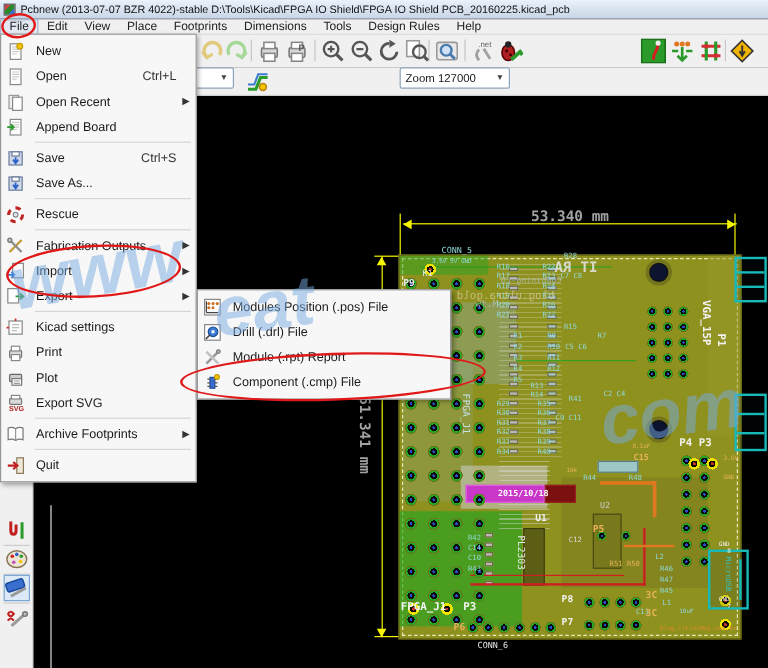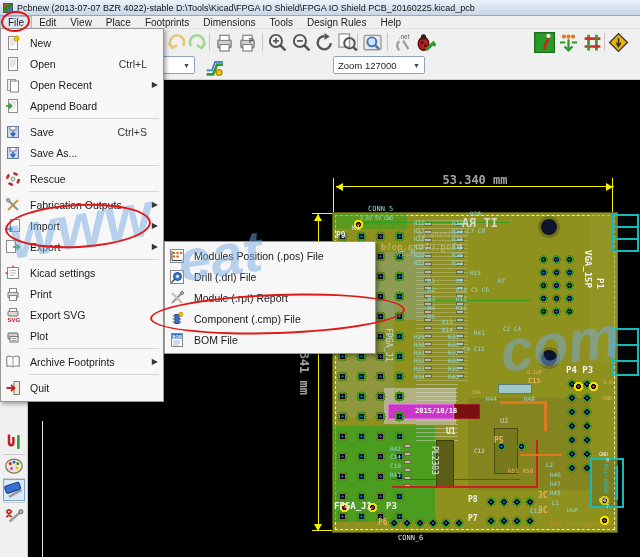--- a/index.html
+++ b/index.html
@@ -657,36 +657,36 @@
             <rect x="3" y="6" width="10" height="6" rx="1" fill="#d8d8d8" stroke="#777"></rect>
             <rect x="4.5" y="2.5" width="7" height="4" fill="#fff" stroke="#888"></rect>
             <rect x="4.5" y="9.5" width="7" height="5" fill="#fff" stroke="#888"></rect>
           </svg>
         </div>
         <span class="lbl">Print</span>
       </div>
       <div class="menu-item">
         <div class="mi">
           <svg viewBox="0 0 16 16" xmlns="http://www.w3.org/2000/svg">
+            <rect x="3" y="5" width="10" height="6" rx="1" fill="#cfcfcf" stroke="#666"></rect>
+            <rect x="5" y="8.5" width="8" height="5.5" fill="#fff" stroke="#777"></rect>
+            <path d="M6.5 10.5 h5 M6.5 12.5 h5" stroke="#999"></path>
+          </svg>
+        </div>
+        <span class="lbl">Plot</span>
+      </div>
+      <div class="menu-item">
+        <div class="mi">
+          <svg viewBox="0 0 16 16" xmlns="http://www.w3.org/2000/svg">
             <rect x="3" y="4" width="10" height="5" rx="1" fill="#d8d8d8" stroke="#777"></rect>
             <rect x="4.5" y="1.5" width="7" height="3" fill="#fff" stroke="#888"></rect>
             <text x="2.5" y="14.5" font-size="6" fill="#b02020" font-weight="bold">SVG</text>
           </svg>
         </div>
         <span class="lbl">Export SVG</span>
-      </div>
-      <div class="menu-item">
-        <div class="mi">
-          <svg viewBox="0 0 16 16" xmlns="http://www.w3.org/2000/svg">
-            <rect x="3" y="5" width="10" height="6" rx="1" fill="#cfcfcf" stroke="#666"></rect>
-            <rect x="5" y="8.5" width="8" height="5.5" fill="#fff" stroke="#777"></rect>
-            <path d="M6.5 10.5 h5 M6.5 12.5 h5" stroke="#999"></path>
-          </svg>
-        </div>
-        <span class="lbl">Plot</span>
       </div>
       <div class="menu-sep"></div>
       <div class="menu-item">
         <div class="mi">
           <svg viewBox="0 0 16 16" xmlns="http://www.w3.org/2000/svg">
             <path d="M8 3.2 C6 1.9 3.5 1.9 1.8 2.7 V12.5 C3.5 11.7 6 11.7 8 13 C10 11.7 12.5 11.7 14.2 12.5 V2.7 C12.5 1.9 10 1.9 8 3.2 Z" fill="#fdfdfd" stroke="#777"></path>
             <path d="M8 3.2 V13" stroke="#999"></path>
           </svg>
         </div>
         <span class="lbl">Archive Footprints</span>
@@ -742,31 +742,20 @@
       <div class="menu-item">
         <div class="mi">
           <svg viewBox="0 0 16 16" xmlns="http://www.w3.org/2000/svg">
             <rect x="6" y="3.5" width="4" height="9" fill="#3a6fd0" stroke="#1a4a9a"></rect>
             <path d="M3.8 5 h2.2 M3.8 8 h2.2 M3.8 11 h2.2 M10 5 h2.2 M10 8 h2.2 M10 11 h2.2" stroke="#555"></path>
             <circle cx="11.8" cy="3.2" r="2" fill="#f4c500" stroke="#c79a00"></circle>
           </svg>
         </div>
         <span class="lbl">Component (.cmp) File</span>
       </div>
-      <div class="menu-item">
-        <div class="mi">
-          <svg viewBox="0 0 16 16" xmlns="http://www.w3.org/2000/svg">
-            <rect x="2.5" y="1.5" width="11" height="13" fill="#fff" stroke="#888"></rect>
-            <rect x="3" y="2" width="10" height="4.5" fill="#2f6fd0"></rect>
-            <text x="3.6" y="5.9" font-size="4" fill="#fff" font-weight="bold">BOM</text>
-            <path d="M4.5 9 h7 M4.5 11 h7 M4.5 13 h5" stroke="#9ab0d0"></path>
-          </svg>
-        </div>
-        <span class="lbl">BOM File</span>
-      </div>
     </div>
 
   <div class="red-ellipse" style="left:1px;top:11px;width:29px;height:21px;transform:rotate(-6deg)"></div>
   <div class="red-ellipse" style="left:5px;top:204px;width:146px;height:44px;transform:rotate(-3deg)"></div>
   <div class="red-ellipse" style="left:150px;top:294px;width:255px;height:40px;transform:rotate(-2deg)"></div>
 
   <div id="wmlayer" style="position: absolute; inset: 0px; pointer-events: none; z-index: 15;">
       <div class="wm" style="left: 8px; top: 190px; font-size: 62px; color: rgba(120, 170, 225, 0.5); transform: rotate(-10deg);">www</div>
       <div class="wm" style="left: 178px; top: 222px; font-size: 58px; color: rgba(120, 170, 225, 0.5); transform: rotate(-8deg);">eat</div>
       <div class="wm" style="left: 500px; top: 310px; font-size: 58px; color: rgba(120, 170, 225, 0.5); transform: rotate(-8deg);">com</div>

